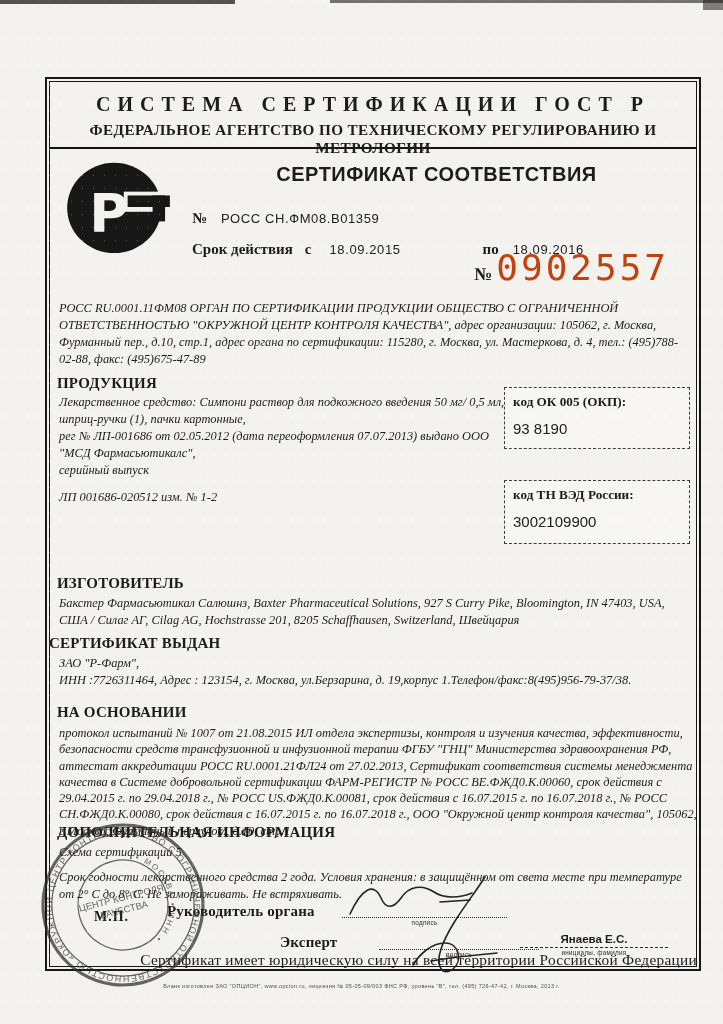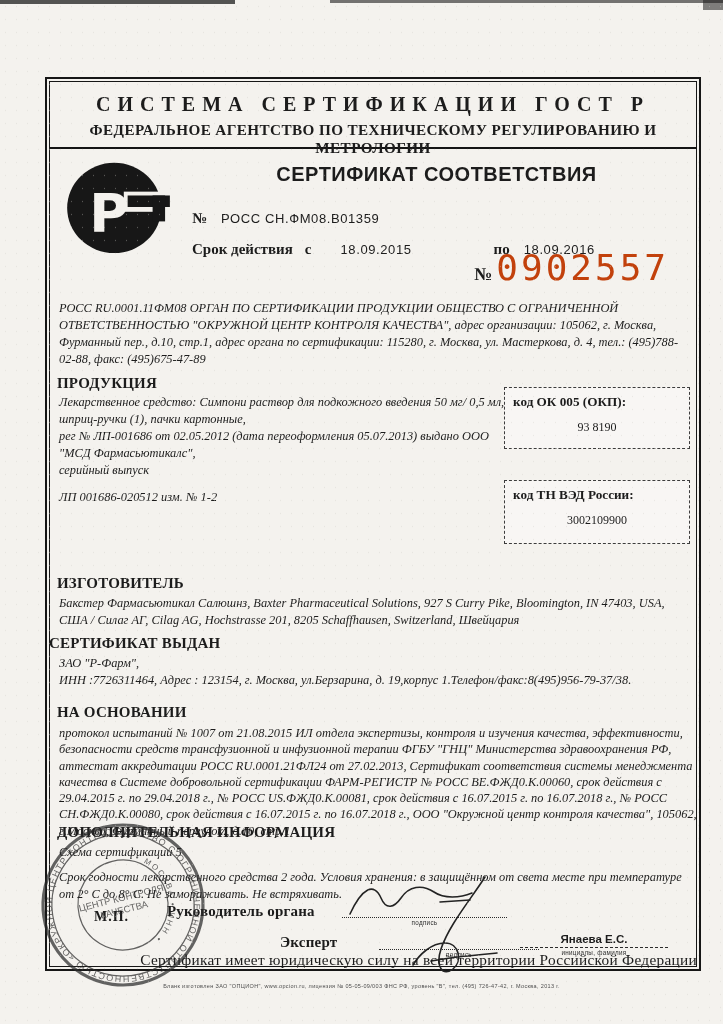--- a/index.html
+++ b/index.html
@@ -23,21 +23,21 @@
   .abs{position:absolute;}
   .doc-title{font-family:"Liberation Sans",sans-serif;font-weight:bold;font-size:20px;
              letter-spacing:.5px;text-align:center;}
   .h-sec{font-weight:bold;font-size:15px;letter-spacing:.2px;}
   .body-it{font-style:italic;font-size:12.4px;line-height:17px;white-space:pre-line;}
   .lbl-b{font-weight:bold;font-size:15px;}
   .num-sans{font-family:"Liberation Sans",sans-serif;font-size:13px;letter-spacing:.6px;}
   .blank-no{font-family:"DejaVu Sans Mono",monospace;font-size:36px;letter-spacing:3px;color:#c2410c;}
   .code-box{border:1.3px dashed #3c3c3c;background:rgba(255,255,255,.35);padding:6px 8px;}
   .code-box .cb-label{font-size:13.2px;font-weight:bold;}
-  .code-box .cb-value{font-family:Liberation Serif, serif;font-size:12px;margin-top:10px;text-align:center;}
+  .code-box .cb-value{font-family:Liberation Sans, sans-serif;font-size:15px;margin-top:10px;text-align:left;}
   .sign-line{border-bottom:1.4px dotted #2b2b2b;height:18px;}
   .cap{font-size:6.3px;color:#2e2e2e;text-align:center;letter-spacing:.3px;margin-top:1px;
        font-family:"Liberation Sans",sans-serif;}
   .name-block{text-align:center;}
   .name-block .nm{font-family:"Liberation Sans",sans-serif;font-size:11.5px;font-weight:bold;
        border-bottom:1.4px dashed #2b2b2b;padding:0 14px 2px 14px;display:inline-block;min-width:120px;}
   .legal{width:100%;text-align:right;font-size:15.3px;letter-spacing:.3px;}
   .fineprint{position:absolute;left:0;top:983px;width:723px;text-align:center;font-size:5.5px;
        color:#4d4d4d;letter-spacing:.35px;font-family:"Liberation Sans",sans-serif;}
   .stamp{opacity:.72;transform:rotate(-14deg);}
@@ -74,36 +74,36 @@
       <div class="abs doc-title" style="left:135px;top:16px;width:505px;">СЕРТИФИКАТ СООТВЕТСТВИЯ</div>
 
       <div class="abs" style="left:143px;top:62px;">
         <span class="lbl-b">№</span>
         <span class="num-sans" style="margin-left:10px;">РОСС CH.ФМ08.B01359</span>
       </div>
 
       <div class="abs" style="left:143px;top:93px;">
         <span class="lbl-b">Срок действия</span>
         <span class="lbl-b" style="margin-left:8px;">с</span>
-        <span class="num-sans" style="margin-left:25px;">18.09.2015</span>
+        <span class="num-sans" style="margin-left:14px;">18.09.2015</span>
         <span class="lbl-b" style="margin-left:78px;">по</span>
         <span class="num-sans" style="margin-left:10px;">18.09.2016</span>
       </div>
 
       <div class="abs" style="right:28px;top:100px;">
         <span class="lbl-b" style="font-size:18px;">№</span>
         <span class="blank-no">0902557</span>
       </div>
 
       <div class="abs body-it" style="left:10px;top:153px;width:628px;">РОСС RU.0001.11ФМ08 ОРГАН ПО СЕРТИФИКАЦИИ ПРОДУКЦИИ ОБЩЕСТВО С ОГРАНИЧЕННОЙ ОТВЕТСТВЕННОСТЬЮ "ОКРУЖНОЙ ЦЕНТР КОНТРОЛЯ КАЧЕСТВА", адрес организации: 105062, г. Москва, Фурманный пер., д.10, стр.1, адрес органа по сертификации: 115280, г. Москва, ул. Мастеркова, д. 4, тел.: (495)788-02-88, факс: (495)675-47-89</div>
 
       <div class="abs h-sec" style="left:8px;top:228px;">ПРОДУКЦИЯ</div>
       <div class="abs body-it" style="left:10px;top:247px;width:448px;">Лекарственное средство: Симпони раствор для подкожного введения 50 мг/ 0,5 мл,
 шприц-ручки (1), пачки картонные,
-рег № ЛП-001686 от 02.05.2012 (дата переоформления 05.07.2013) выдано ООО "МСД Фармасьютикалс",
+рег № ЛП-001686 от 02.05.2012 (дата переоформления 07.07.2013) выдано ООО "МСД Фармасьютикалс",
 серийный выпуск</div>
       <div class="abs code-box" style="left:455px;top:240px;width:168px;height:48px;">
         <div class="cb-label">код ОК 005 (ОКП):</div>
         <div class="cb-value">93 8190</div>
       </div>
 
       <div class="abs body-it" style="left:10px;top:342px;width:440px;">ЛП 001686-020512 изм. № 1-2</div>
       <div class="abs code-box" style="left:455px;top:333px;width:168px;height:50px;">
         <div class="cb-label">код ТН ВЭД России:</div>
         <div class="cb-value">3002109900</div>

